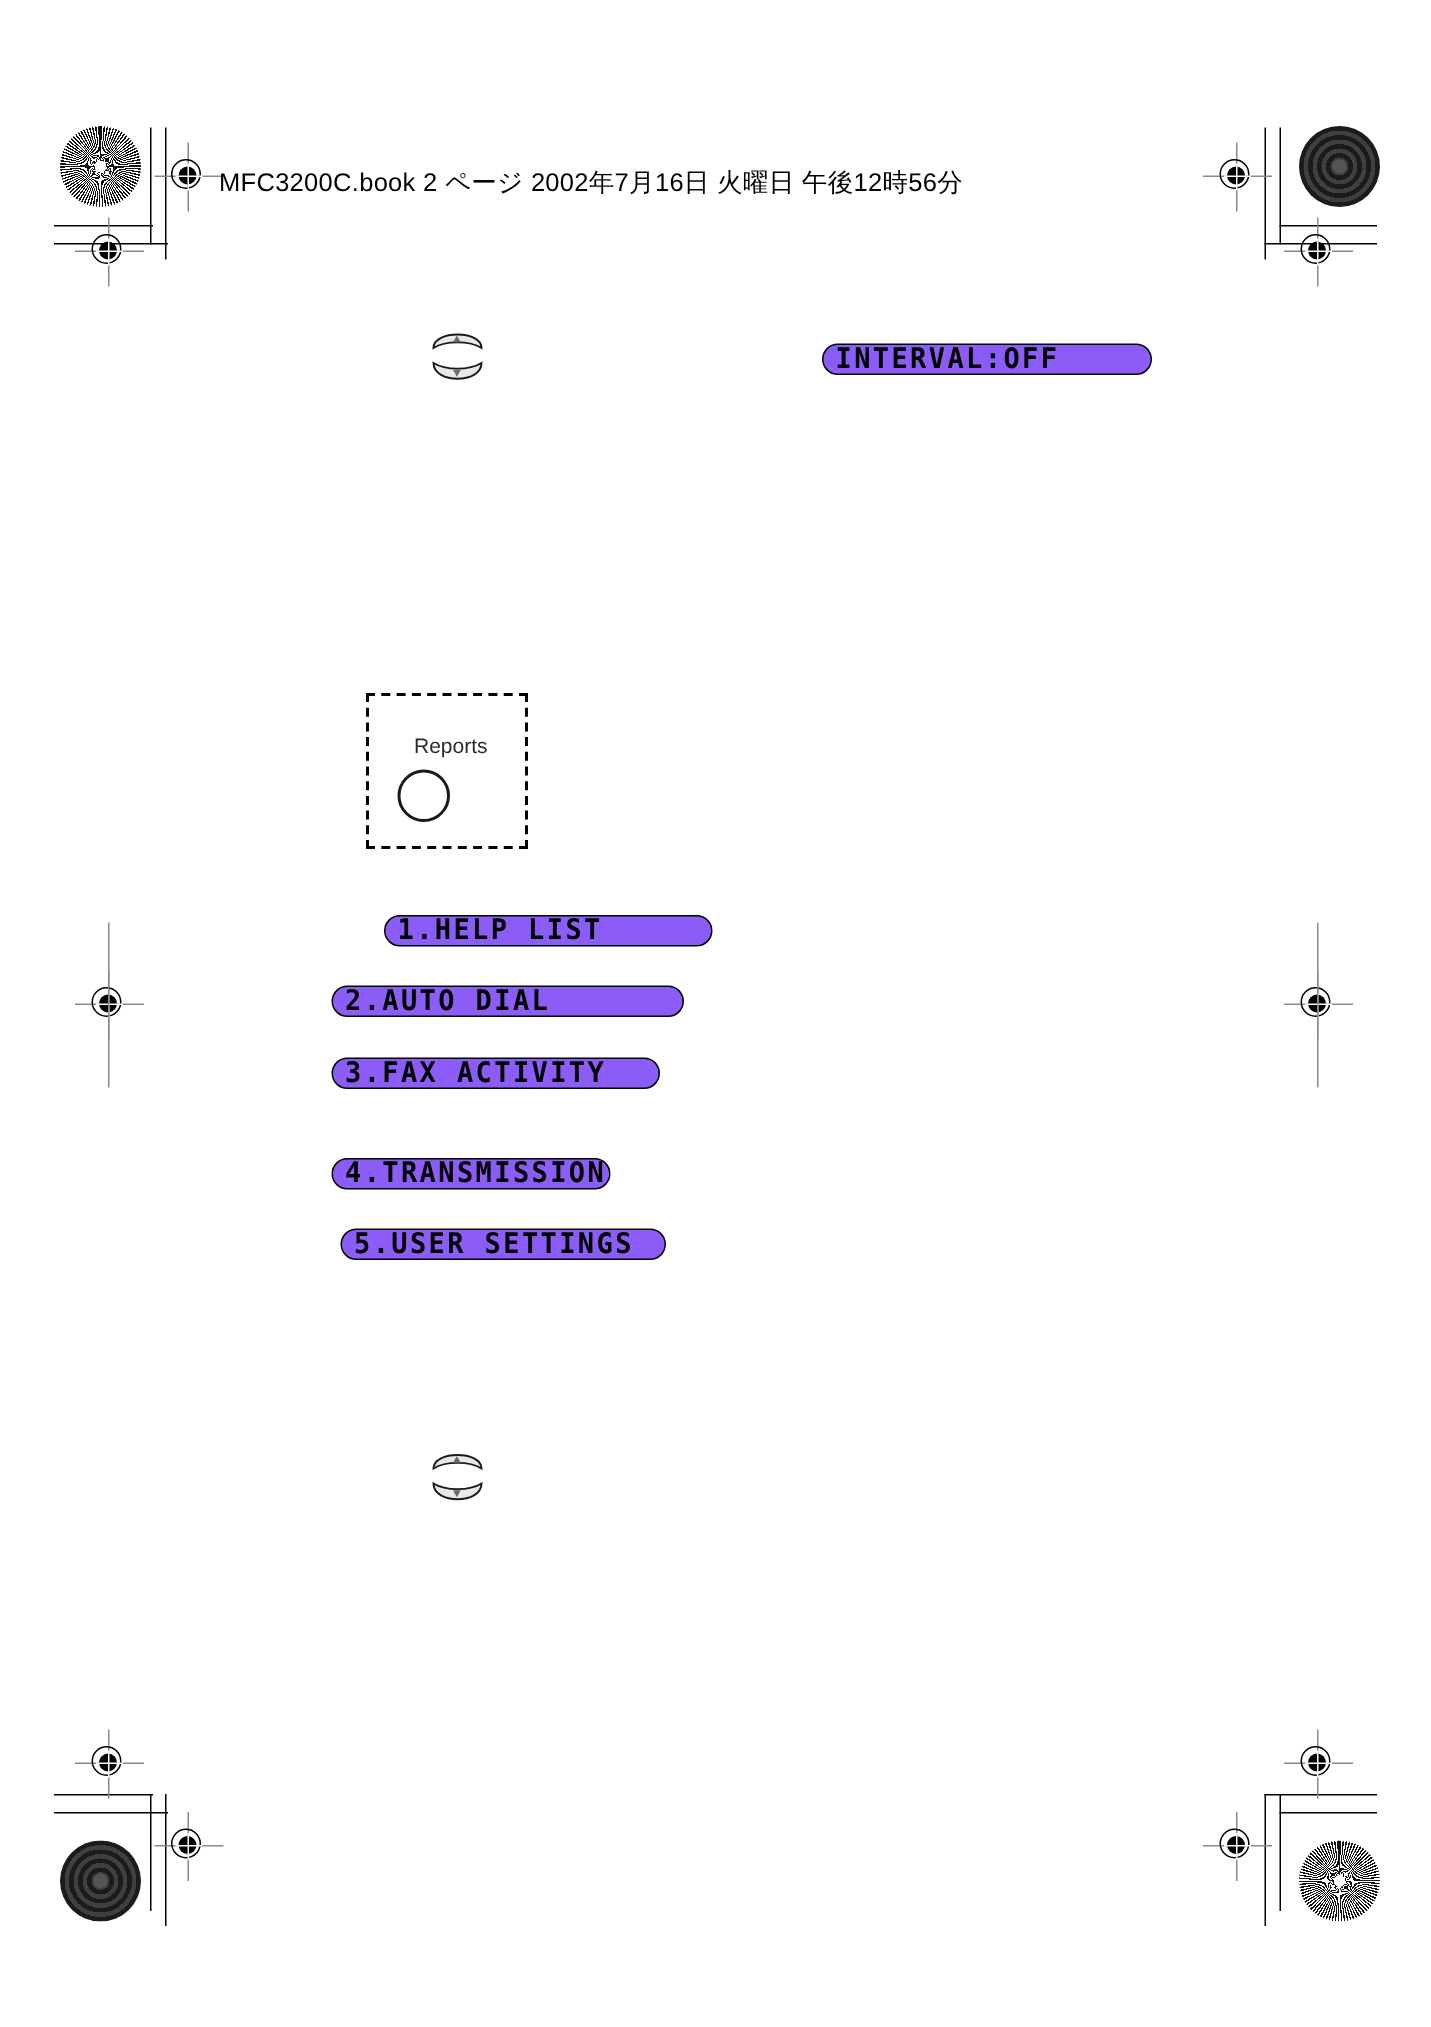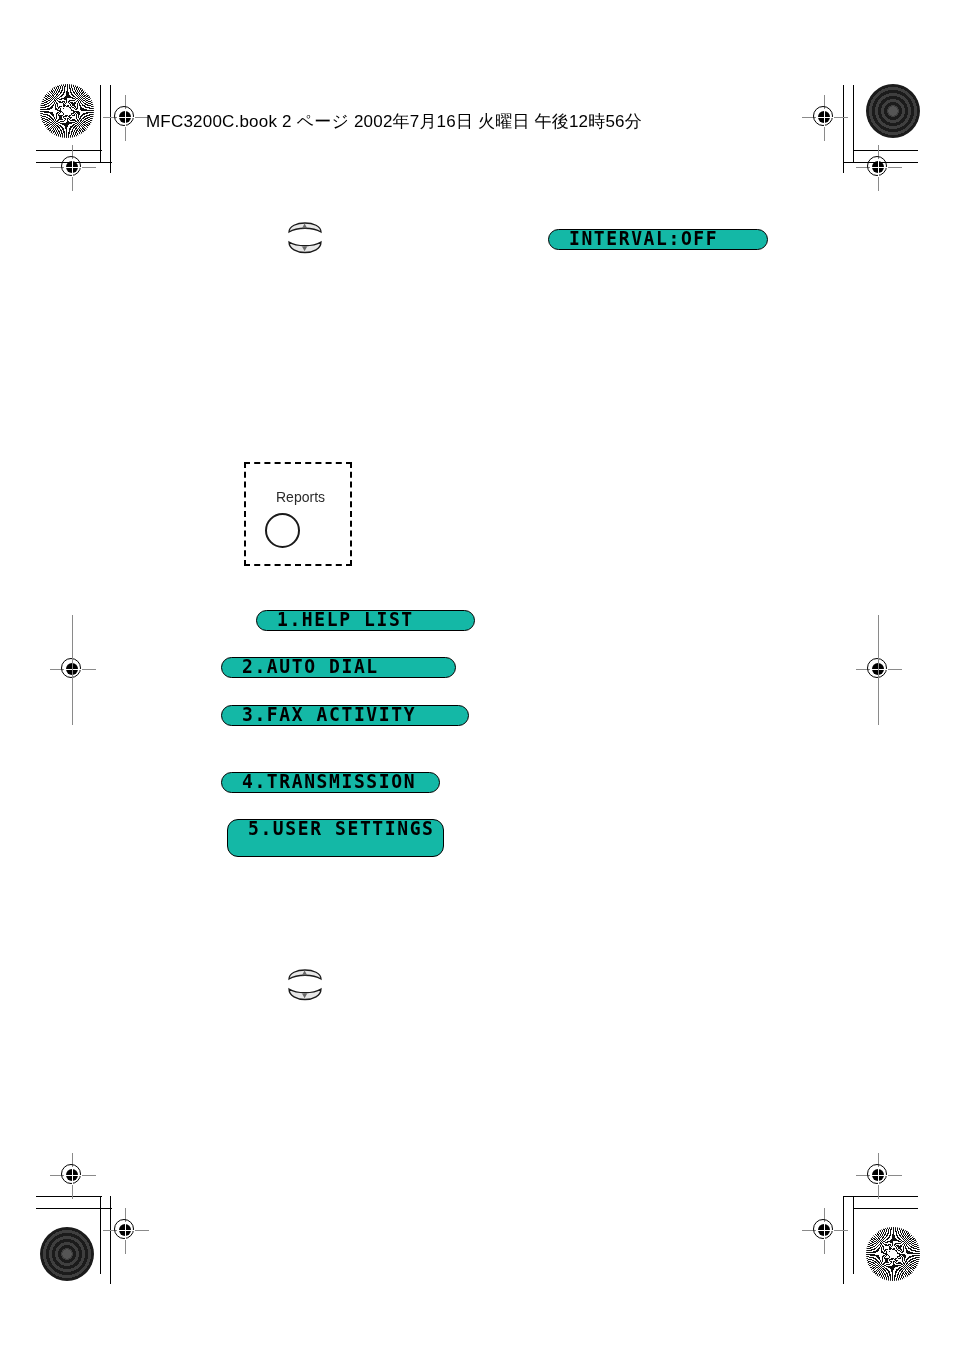--- a/index.html
+++ b/index.html
@@ -107,23 +107,24 @@
       repeating-conic-gradient(from 0deg at 50% 50%,
         #0d0d0d 0deg 3deg, #303030 3deg 6deg);
   }
 
   
   .lcd {
     position: absolute;
     box-sizing: border-box;
     border: 1.6px solid #000000;
     border-radius: 11px;
-    background: #14b8a6;
+    background: #8b5cf6;
     display: flex;
-    padding-left: 20px;
+    align-items: center;
+    padding-left: 8px;
   }
   .lcd .lcd-text {
     font-family: "DejaVu Sans Mono", monospace;
     font-size: 18px;
     font-weight: 700;
     letter-spacing: 1.6px;
     color: #000000;
     white-space: pre;
     line-height: 1;
     transform: scaleY(1.05);
@@ -261,29 +262,29 @@
   </div>
 
   <div class="lcd" style="left:221px; top:610px; width:219px; height:21px;margin-left:35px;">
     <span class="lcd-text">1.HELP LIST</span>
   </div>
 
   <div class="lcd" style="left:221px; top:657px; width:235px; height:21px;">
     <span class="lcd-text">2.AUTO DIAL</span>
   </div>
 
-  <div class="lcd" style="left:221px; top:705px; width:248px; height:21px;">
+  <div class="lcd" style="left:221px; top:705px; width:219px; height:21px;">
     <span class="lcd-text">3.FAX ACTIVITY</span>
   </div>
 
-  <div class="lcd" style="left:221px; top:772px; width:219px; height:21px;">
+  <div class="lcd" style="left:221px; top:772px; width:186px; height:21px;">
     <span class="lcd-text">4.TRANSMISSION</span>
   </div>
 
-  <div class="lcd" style="left:227px; top:819px; width:217px; height:38px;">
+  <div class="lcd" style="left:227px; top:819px; width:217px; height:21px;">
     <span class="lcd-text">5.USER SETTINGS</span>
   </div>
 
   <div class="navkeys" style="left:285px; top:963px;">
     <svg width="40" height="50" viewBox="0 0 40 50">
       <path d="M4 16 C4 4, 36 4, 36 16 C28 11, 12 11, 4 16 Z" fill="#e8e8e8" stroke="#1a1a1a" stroke-width="1.3"></path>
       <path d="M19.6 7.6 L22.2 12.2 L17 12.2 Z" fill="#6a6a6a"></path>
       <path d="M4 26 C12 31, 28 31, 36 26 C36 40, 4 40, 4 26 Z" fill="#e8e8e8" stroke="#1a1a1a" stroke-width="1.3"></path>
       <path d="M17 30.5 L22.2 30.5 L19.6 35.2 Z" fill="#6a6a6a"></path>
     </svg>

